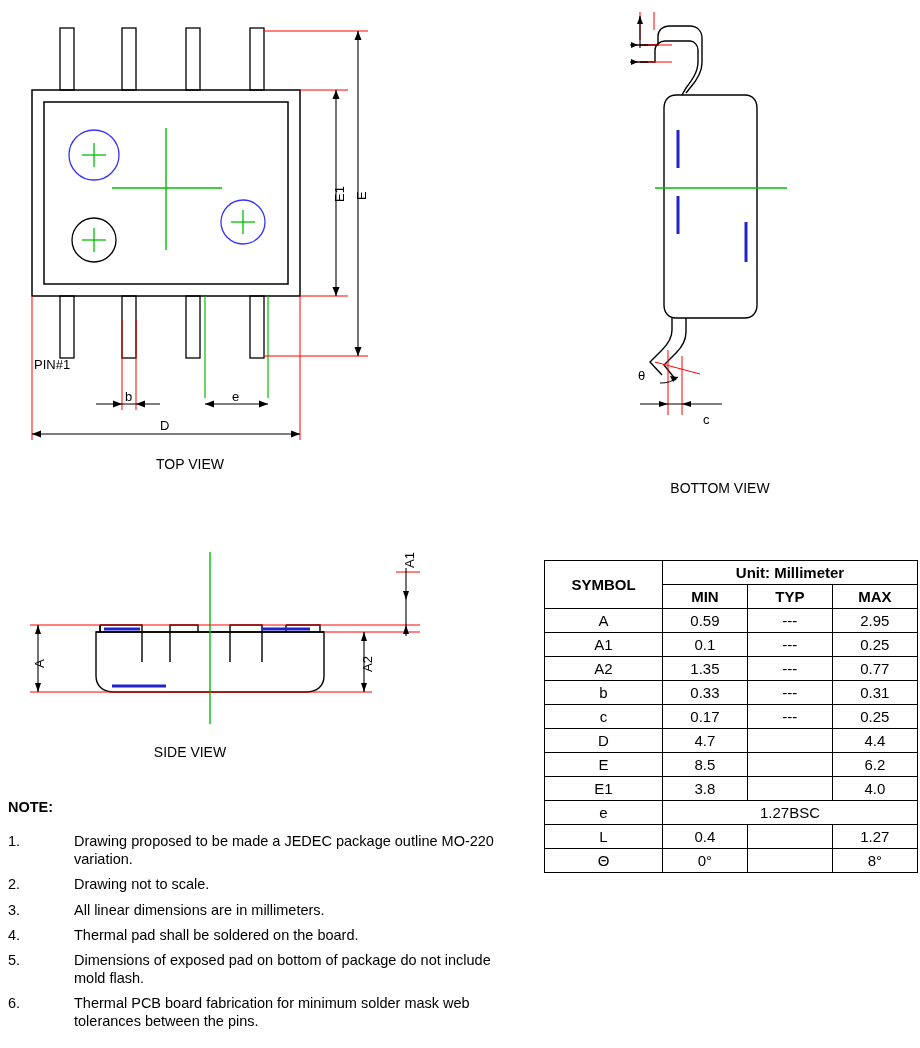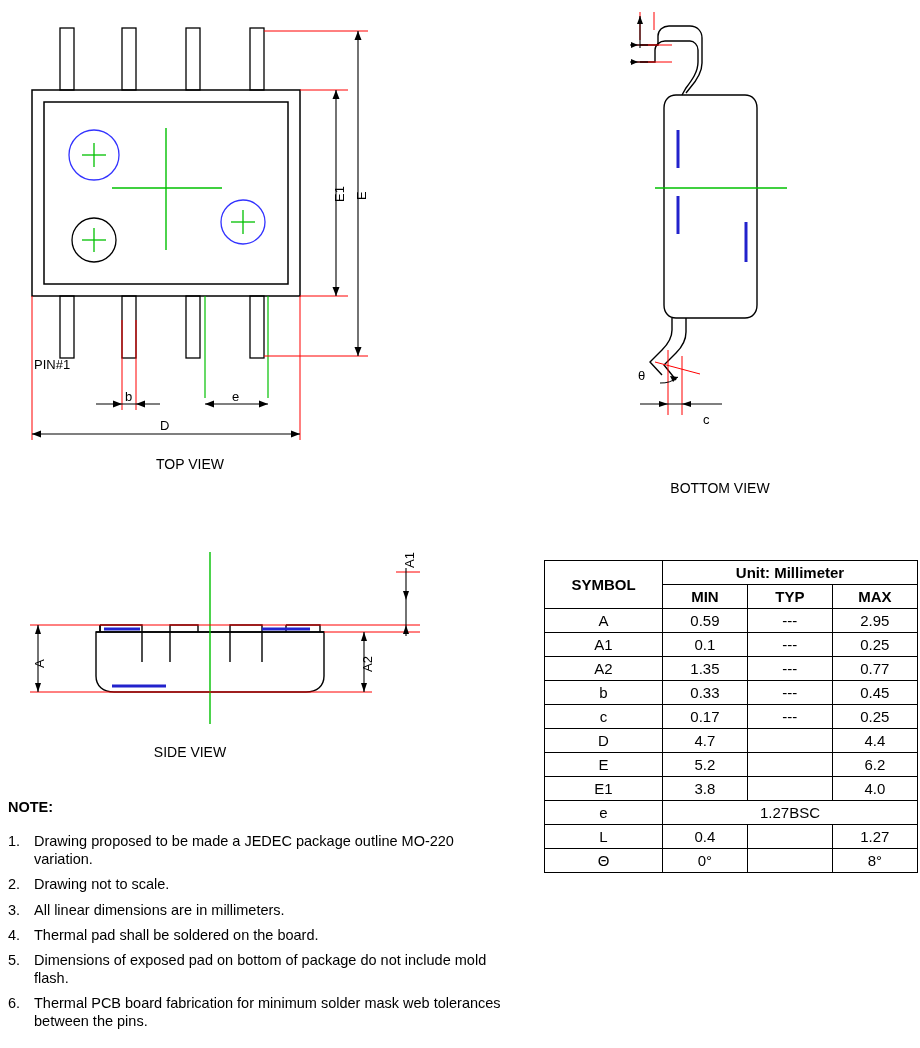--- a/index.html
+++ b/index.html
@@ -80,20 +80,21 @@
   .note-row {
     display: flex;
     margin-bottom: 7px;
   }
   .note-num {
     width: 26px;
     flex: 0 0 26px;
   }
   .note-text {
     flex: 1 1 auto;
+    margin-left: 40px;
   }
 
   
   .lbl {
     position: absolute;
     font-size: 13px;
     color: #000;
     white-space: nowrap;
   }
   .lbl.rot {
@@ -348,37 +349,37 @@
         <tr>
           <td>A2</td>
           <td>1.35</td>
           <td>---</td>
           <td>0.77</td>
         </tr>
         <tr>
           <td>b</td>
           <td>0.33</td>
           <td>---</td>
-          <td>0.45</td>
+          <td>0.31</td>
         </tr>
         <tr>
           <td>c</td>
           <td>0.17</td>
           <td>---</td>
           <td>0.25</td>
         </tr>
         <tr>
           <td>D</td>
           <td>4.7</td>
           <td></td>
           <td>4.4</td>
         </tr>
         <tr>
           <td>E</td>
-          <td>5.2</td>
+          <td>8.5</td>
           <td></td>
           <td>6.2</td>
         </tr>
         <tr>
           <td>E1</td>
           <td>3.8</td>
           <td></td>
           <td>4.0</td>
         </tr>
         <tr>

